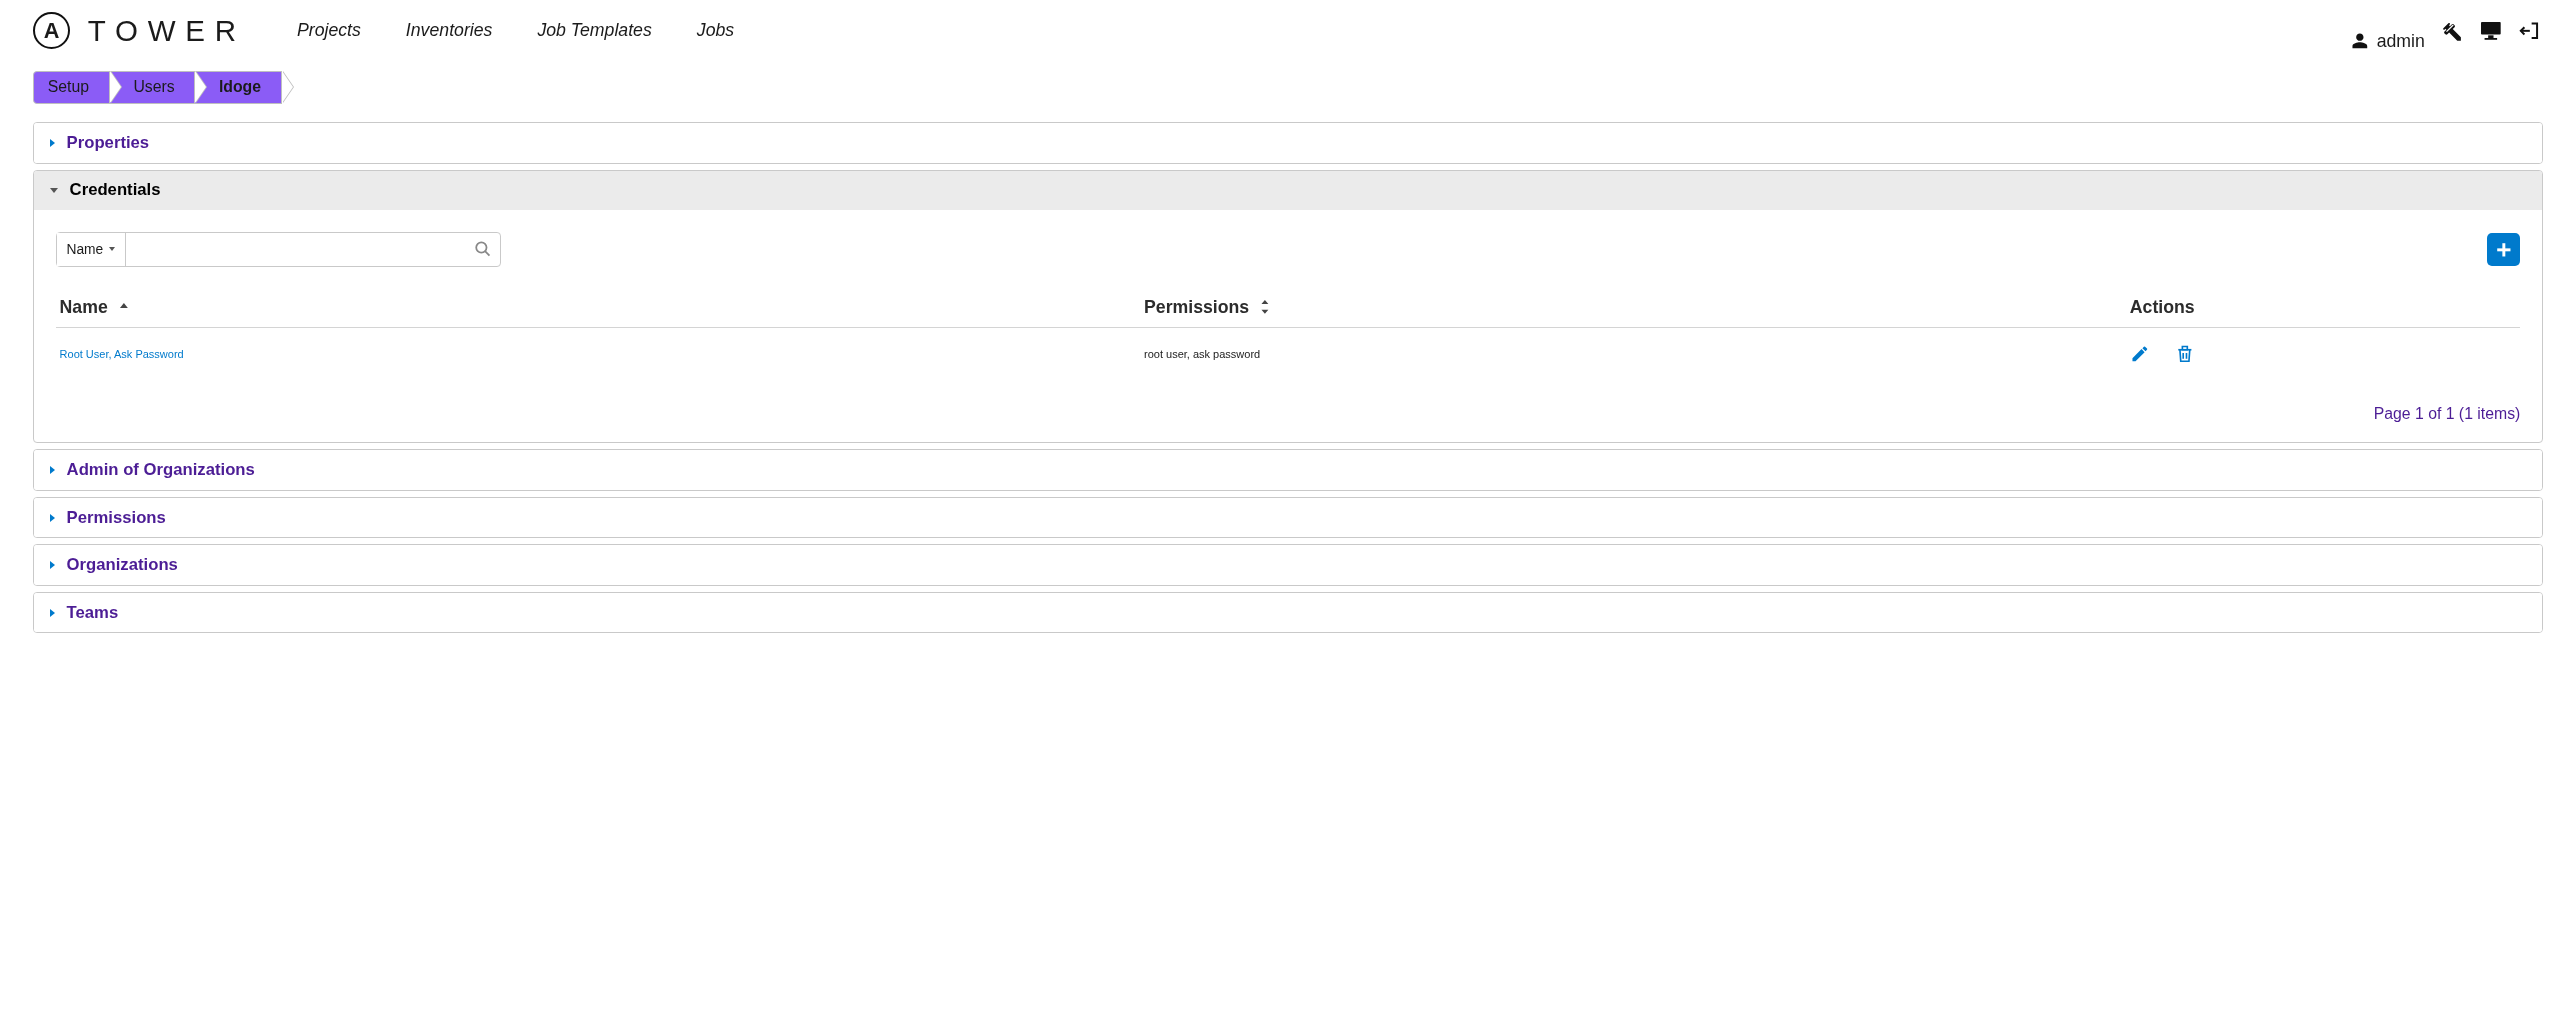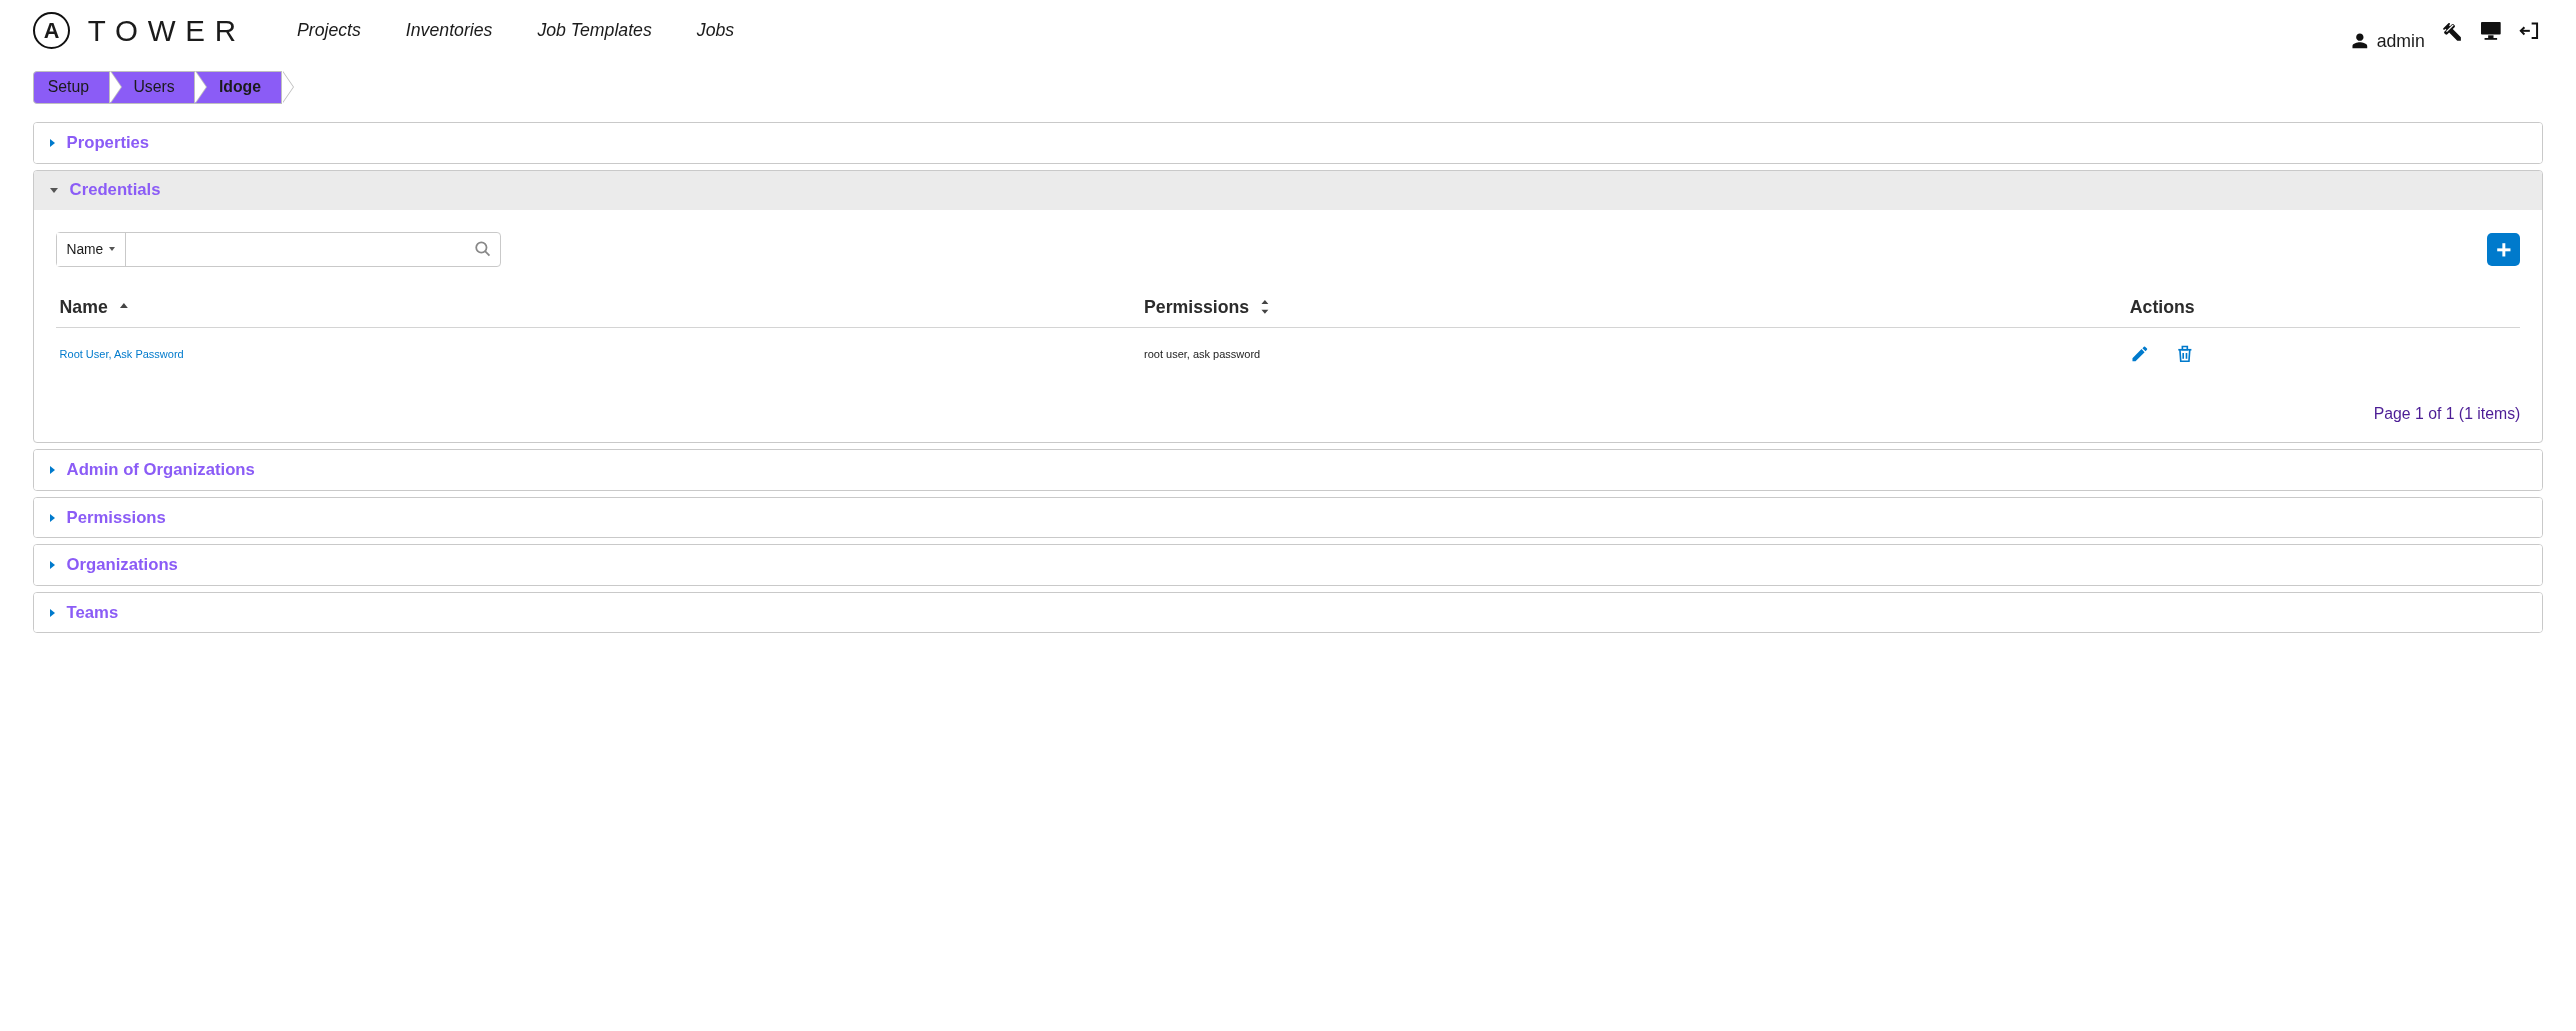--- a/index.html
+++ b/index.html
@@ -65,23 +65,23 @@
   .crumb.current { font-weight: 700; }
   
   .panels { padding: 17.7px 33px 29.5px 33px; }
   .panel { border: 1px solid #c9c9c9; border-radius: 3.9px; margin-bottom: 5.9px; overflow:hidden; }
   .panel-header {
     display: flex; align-items: center; gap: 11.8px;
     padding: 9.8px 15.8px;
     background: #fff;
     cursor:pointer;
   }
-  .panel-header .title { font-weight: 700; color: #8b5cf6; font-size: 16.7px; }
+  .panel-header .title { font-weight: 700; color: #4c1d95; font-size: 16.7px; }
   .panel-header.expanded { background: #ebebeb; }
-  .panel-header.expanded .title { color: #8b5cf6; }
+  .panel-header.expanded .title { color: #000000; }
   .caret-right { width:0;height:0;border-top:4.9px solid transparent;border-bottom:4.9px solid transparent;border-left:5.9px solid #007acc; }
   .caret-down { width:0;height:0;border-left:4.9px solid transparent;border-right:4.9px solid transparent;border-top:5.9px solid #555; }
   .panel-body { padding: 21.7px 21.7px 19.7px 21.7px; }
   
   .toolbar-row { display:flex; align-items:center; justify-content:space-between; margin-bottom: 21.7px; }
   .search-box { display:flex; border:1px solid #c9c9c9; border-radius:3.9px; height:35px; }
   .search-select {
     padding: 5.9px 9.8px; border-right:1px solid #c9c9c9; display:flex; align-items:center; gap:5.9px;
     font-size: 13.8px; cursor:pointer; background:#fff;
   }

